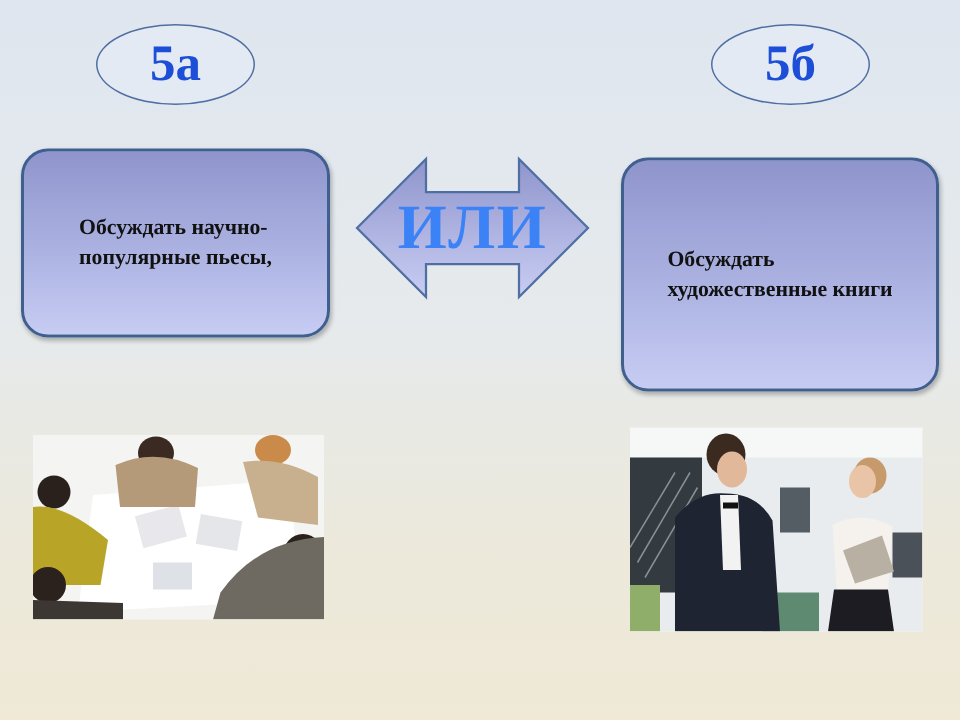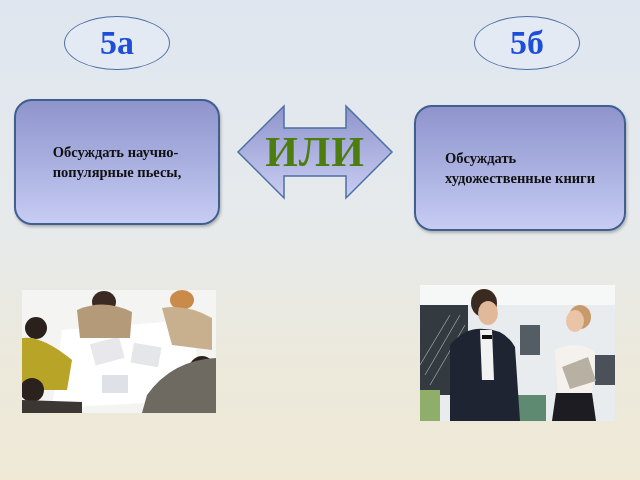--- a/index.html
+++ b/index.html
@@ -22,21 +22,21 @@
       display: flex; align-items: center; justify-content: center; text-align: left;
       font-weight: bold; color: #111; font-size: 14.5px; line-height: 20px;
       box-sizing: border-box; padding: 0 10px;
     }
     .box span { display: block; }
     .arrow-wrap { position: absolute; left: 236px; top: 104px; width: 158px; height: 96px; }
     .arrow-wrap svg { position: absolute; left: 0; top: 0; }
     .arrow-text {
       position: absolute; left: 0; top: 0; width: 158px; height: 96px;
       display: flex; align-items: center; justify-content: center;
-      font-weight: bold; font-size: 42px; color: #4d7c0f; letter-spacing: 1px;
+      font-weight: bold; font-size: 42px; color: #3b82f6; letter-spacing: 1px;
     }
     .photo {
       position: absolute; overflow: hidden; background: #f3f3f1;
     }
   </style>
 </head>
 <body>
 
 <div class="ellipse" style="left:64px; top:16px;">
   <span>5а</span>
@@ -59,21 +59,21 @@
       <linearGradient id="ag" x1="0" y1="0" x2="0" y2="1">
         <stop offset="0" stop-color="#8f95cc"></stop>
         <stop offset="1" stop-color="#c9cdf3"></stop>
       </linearGradient>
     </defs>
     <polygon points="2,48 48,2 48,24 110,24 110,2 156,48 110,94 110,72 48,72 48,94" fill="url(#ag)" stroke="#4f6fa3" stroke-width="1.5"></polygon>
   </svg>
   <div class="arrow-text">ИЛИ</div>
 </div>
 
-<div class="box" style="left:414px; top:105px; width:212px; height:126px;">
+<div class="box" style="left:414px; top:105px; width:212px; height:156px;">
   <div>
     <span>Обсуждать</span>
     <span>художественные книги</span>
   </div>
 </div>
 
 <div class="photo" style="left:22px; top:290px; width:194px; height:123px;">
   <svg width="194" height="123" viewBox="0 0 194 123">
     <rect x="0" y="0" width="194" height="123" fill="#f4f4f2"></rect>
 

